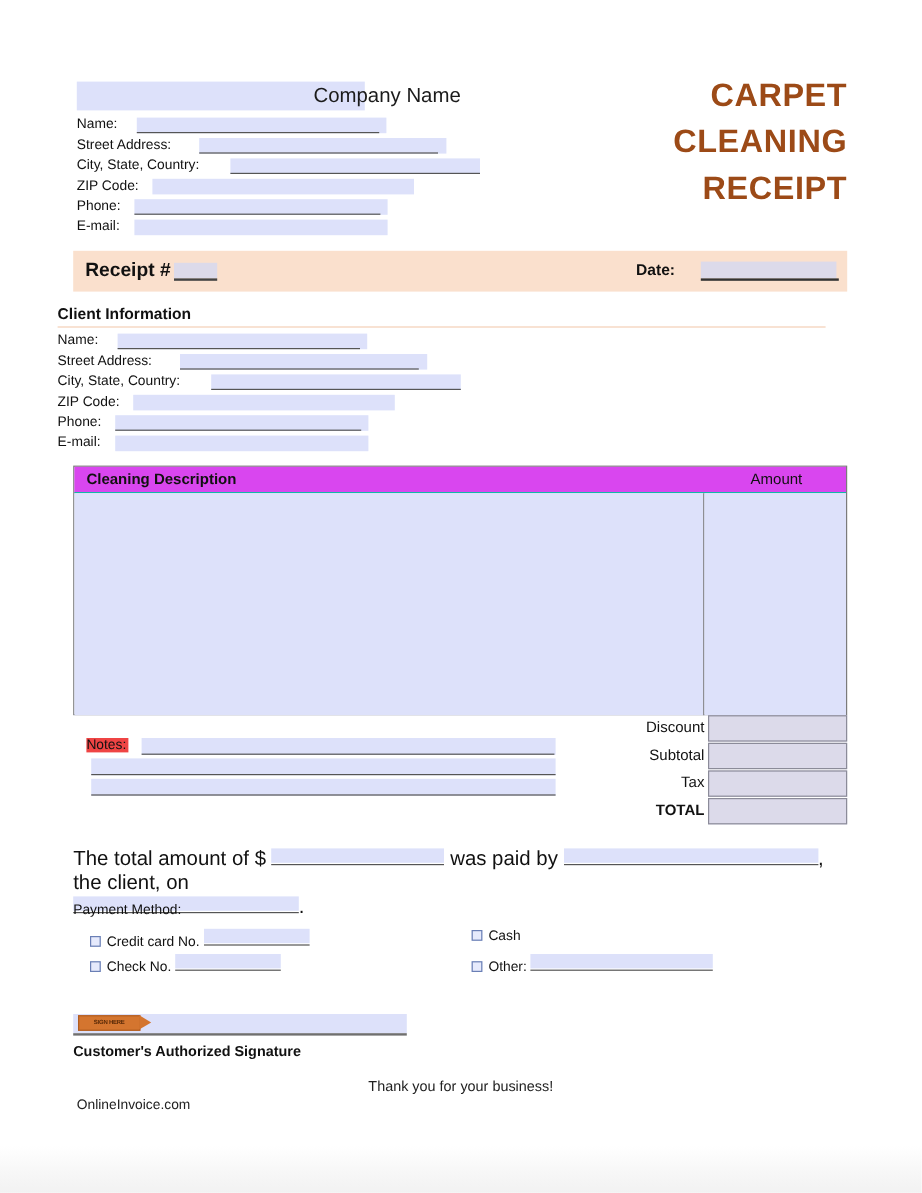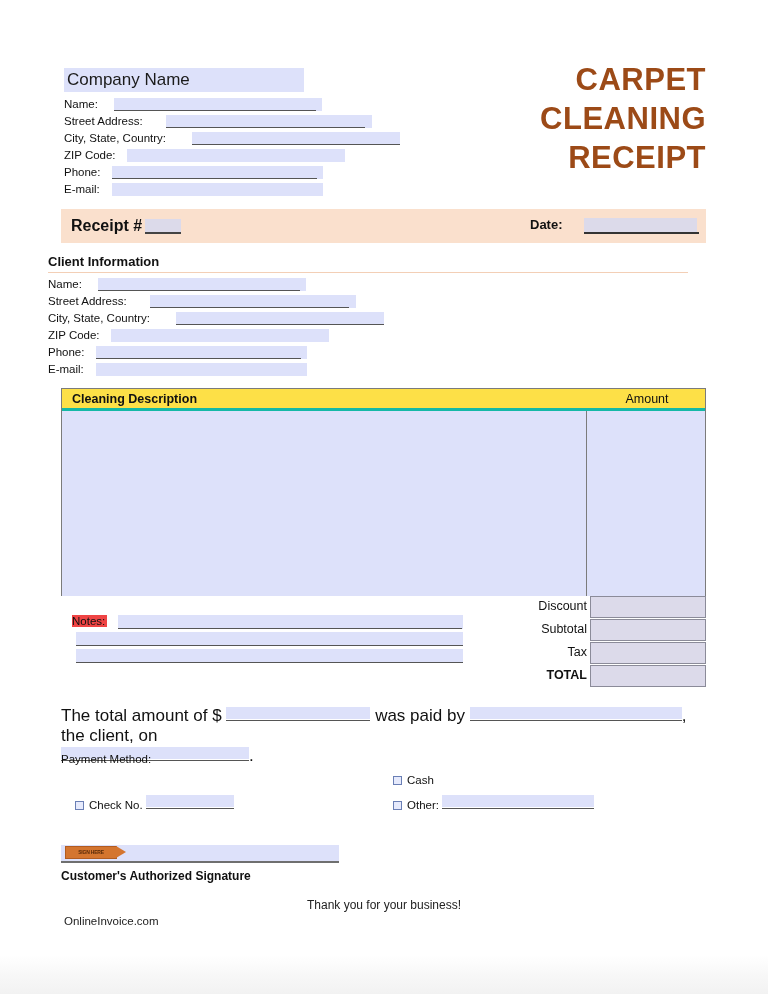--- a/index.html
+++ b/index.html
@@ -42,20 +42,21 @@
   .hdr-company {
     position: absolute;
     left: 64px;
     top: 68px;
     width: 320px;
   }
   .company-name-field {
     position: relative;
     height: 24px;
     margin-bottom: 4px;
+    text-align: right;
   }
   .company-name-fill {
     position: absolute;
     left: 0; top: 0;
     width: 240px;
     height: 24px;
     background: #dde1fa;
   }
   .company-name-text {
     position: relative;
@@ -96,21 +97,21 @@
     z-index: 1;
   }
 
   
   .doc-title {
     position: absolute;
     right: 62px;
     top: 60px;
     width: 300px;
     text-align: right;
-    font-size: 31px;
+    font-size: 27px;
     font-weight: bold;
     line-height: 39px;
     letter-spacing: 0.5px;
     color: #9c4a17;
   }
 
   
   .receipt-bar {
     position: absolute;
     left: 61px;
@@ -196,22 +197,22 @@
     width: 645px;
     height: 208px;
     border: 1px solid #7b7b7b;
     box-sizing: border-box;
   }
   .desc-head {
     position: absolute;
     left: 0; top: 0;
     width: 100%;
     height: 22px;
-    background: #fde047;
-    border-bottom: 3px solid #14b8a6;
+    background: #d946ef;
+    border-bottom: 1px solid #14b8a6;
     box-sizing: border-box;
   }
   .desc-head .h-desc {
     position: absolute;
     left: 10px;
     top: 3px;
     font-size: 12.5px;
     font-weight: bold;
     color: #111111;
   }
@@ -606,20 +607,27 @@
       <span class="inl" style="width:188px;">
         <span class="fillin"></span>
         <span class="linein"></span>
       </span><span>.</span>
     </div>
 
     <div class="pay-block">
       <div class="pay-title">Payment Method:</div>
 
       <div class="pay-row">
+        <span class="pay-item" style="left:14px; top:0;">
+          <span class="cbx"></span><span>Credit card No.</span>
+          <span class="inl" style="width:88px;">
+            <span class="fillin"></span>
+            <span class="linein"></span>
+          </span>
+        </span>
         <span class="pay-item" style="left:332px; top:0;">
           <span class="cbx"></span><span>Cash</span>
         </span>
       </div>
 
       <div class="pay-row">
         <span class="pay-item" style="left:14px; top:0;">
           <span class="cbx"></span><span>Check No.</span>
           <span class="inl" style="width:88px;">
             <span class="fillin"></span>

